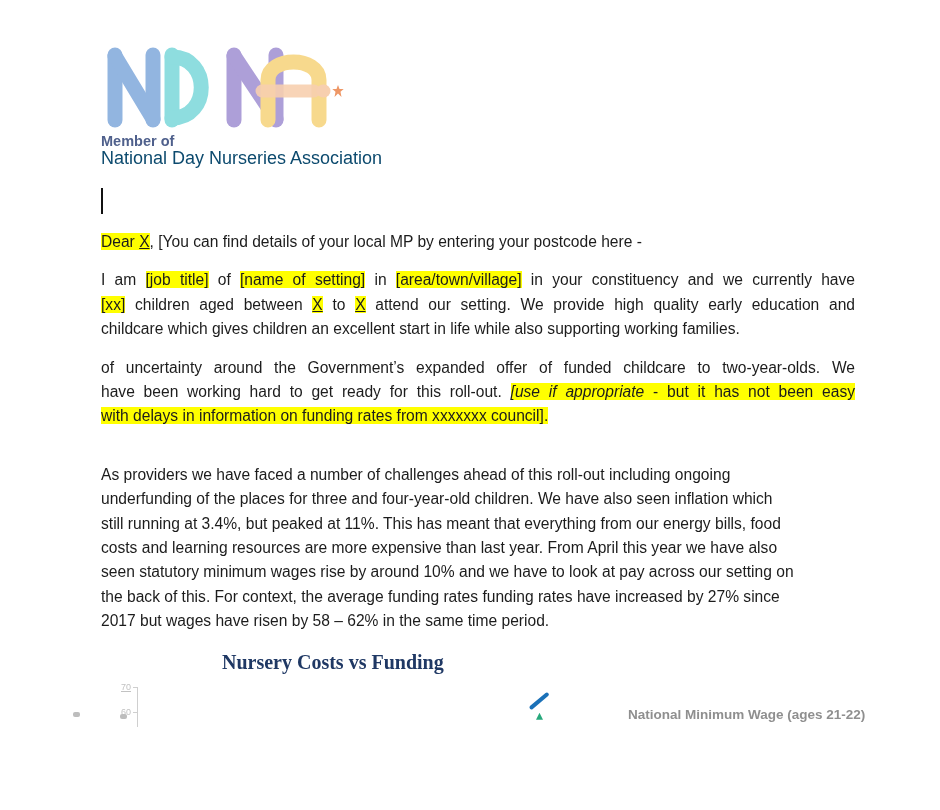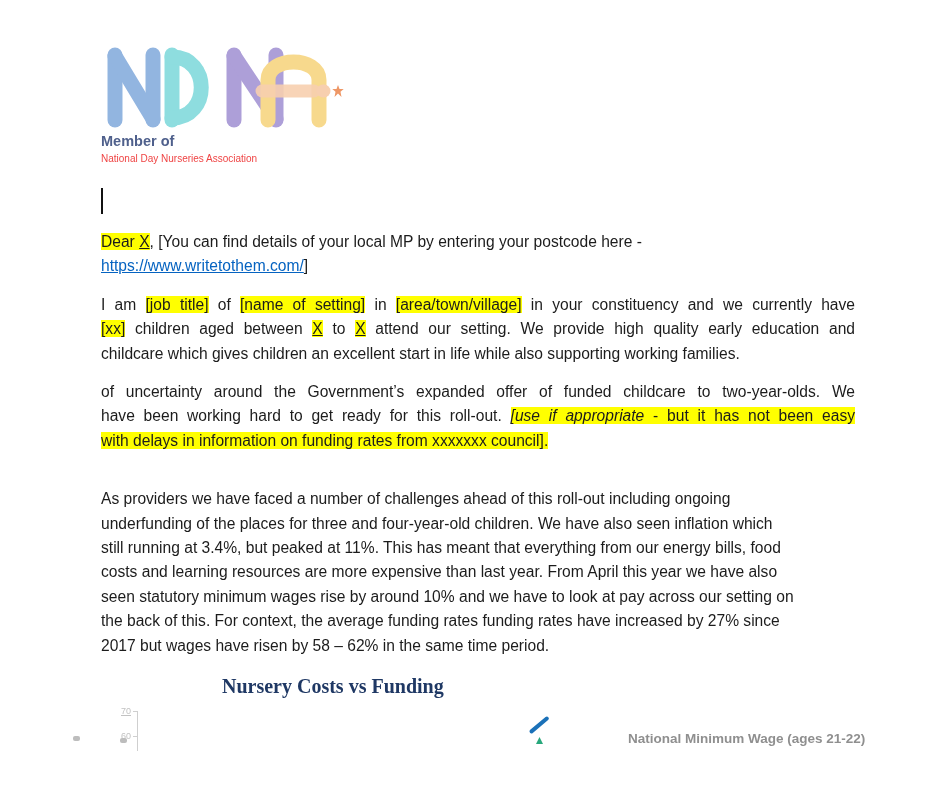--- a/index.html
+++ b/index.html
@@ -2,21 +2,21 @@
 <html><head>
 <meta charset="utf-8">
 <style>
   html,body{margin:0;padding:0;background:#fff;}
   .page{position:relative;width:940px;height:766px;background:#ffffff;overflow:hidden;
         font-family:"Liberation Sans",sans-serif;color:#1c1c1c;}
   .content{position:absolute;left:101px;top:45px;width:754px;}
   .logo-block{line-height:0;}
   .member{font-family:"Liberation Sans",sans-serif;font-weight:bold;color:#4f608c;
           font-size:14.5px;line-height:17px;margin-top:4px;}
-  .org{color:#ef4444;font-size:10px;line-height:17px;}
+  .org{color:#0c4a6e;font-size:18px;line-height:17px;}
   .caret{width:2px;height:26px;background:#111;margin-top:21px;}
   .letter{margin-top:16px;font-size:15.6px;}
   .para{margin:0 0 14px 0;}
   .ln{line-height:24.4px;min-height:24.4px;}
   .ln.just{text-align:justify;text-align-last:justify;}
   .para.gap{height:6px;margin-bottom:14px;}
   .r{white-space:pre-wrap;}
   .hl{background:#ffff00;text-align:center;}
   .u{text-decoration:underline;}
   .i{font-style:italic;}
@@ -67,21 +67,20 @@
       </svg>
       <div class="member">Member of</div>
       <div class="org">National Day Nurseries Association</div>
     </div>
 
     <div class="caret"></div>
 
     <div class="letter" id="letter-body">
         <div class="para">
           <div class="ln"><span class="r hl">Dear </span><span class="r hl u">X</span><span class="r ">, [You can find details of your local MP by entering your postcode here -</span></div>
-          <div class="ln"><a href="#" class="r link">https://www.writetothem.com/</a><span class="r ">]</span></div>
         </div>
         <div class="para">
           <div class="ln just"><span class="r ">I am </span><span class="r hl">[job title]</span><span class="r "> of </span><span class="r hl">[name of setting]</span><span class="r "> in </span><span class="r hl">[area/town/village]</span><span class="r "> in your constituency and we currently have</span></div>
           <div class="ln just"><span class="r hl">[xx]</span><span class="r "> children aged between </span><span class="r hl u">X</span><span class="r "> to </span><span class="r hl u">X</span><span class="r "> attend our setting. We provide high quality early education and</span></div>
           <div class="ln"><span class="r ">childcare which gives children an excellent start in life while also supporting working families.</span></div>
         </div>
         <div class="para">
           <div class="ln just"><span class="r ">of uncertainty around the Government’s expanded offer of funded childcare to two-year-olds. We</span></div>
           <div class="ln just"><span class="r ">have been working hard to get ready for this roll-out. </span><span class="r hl i">[use if appropriate</span><span class="r hl"> - but it has not been easy</span></div>
           <div class="ln"><span class="r hl">with delays in information on funding rates from xxxxxxx council].</span></div>

